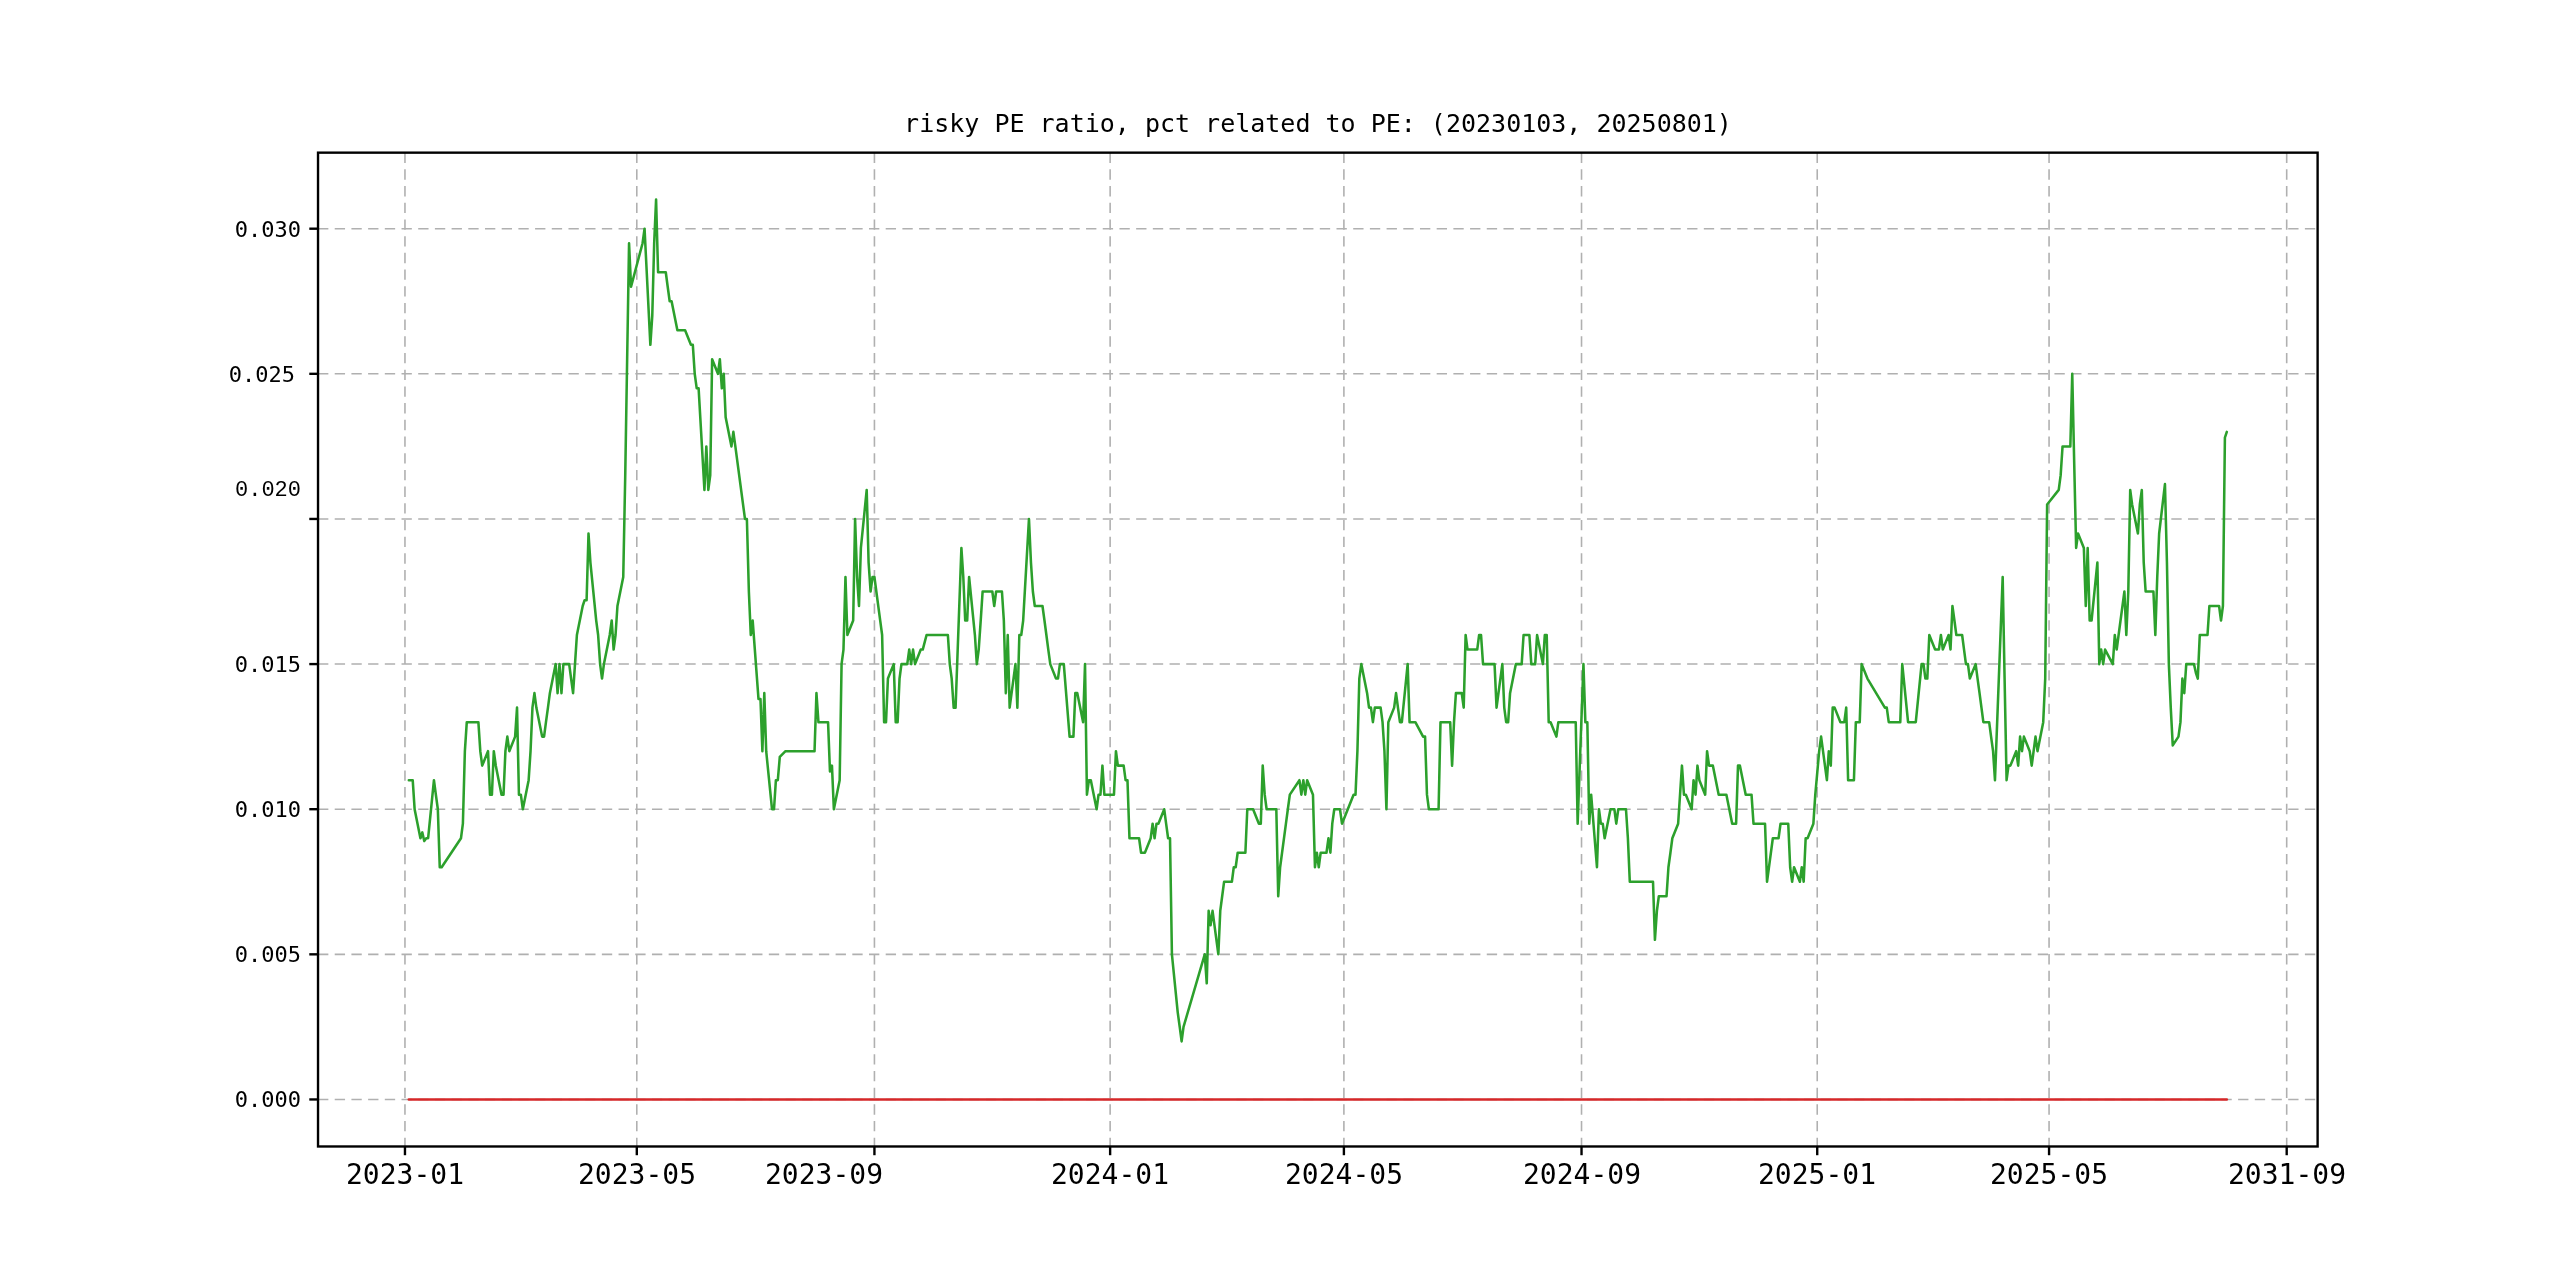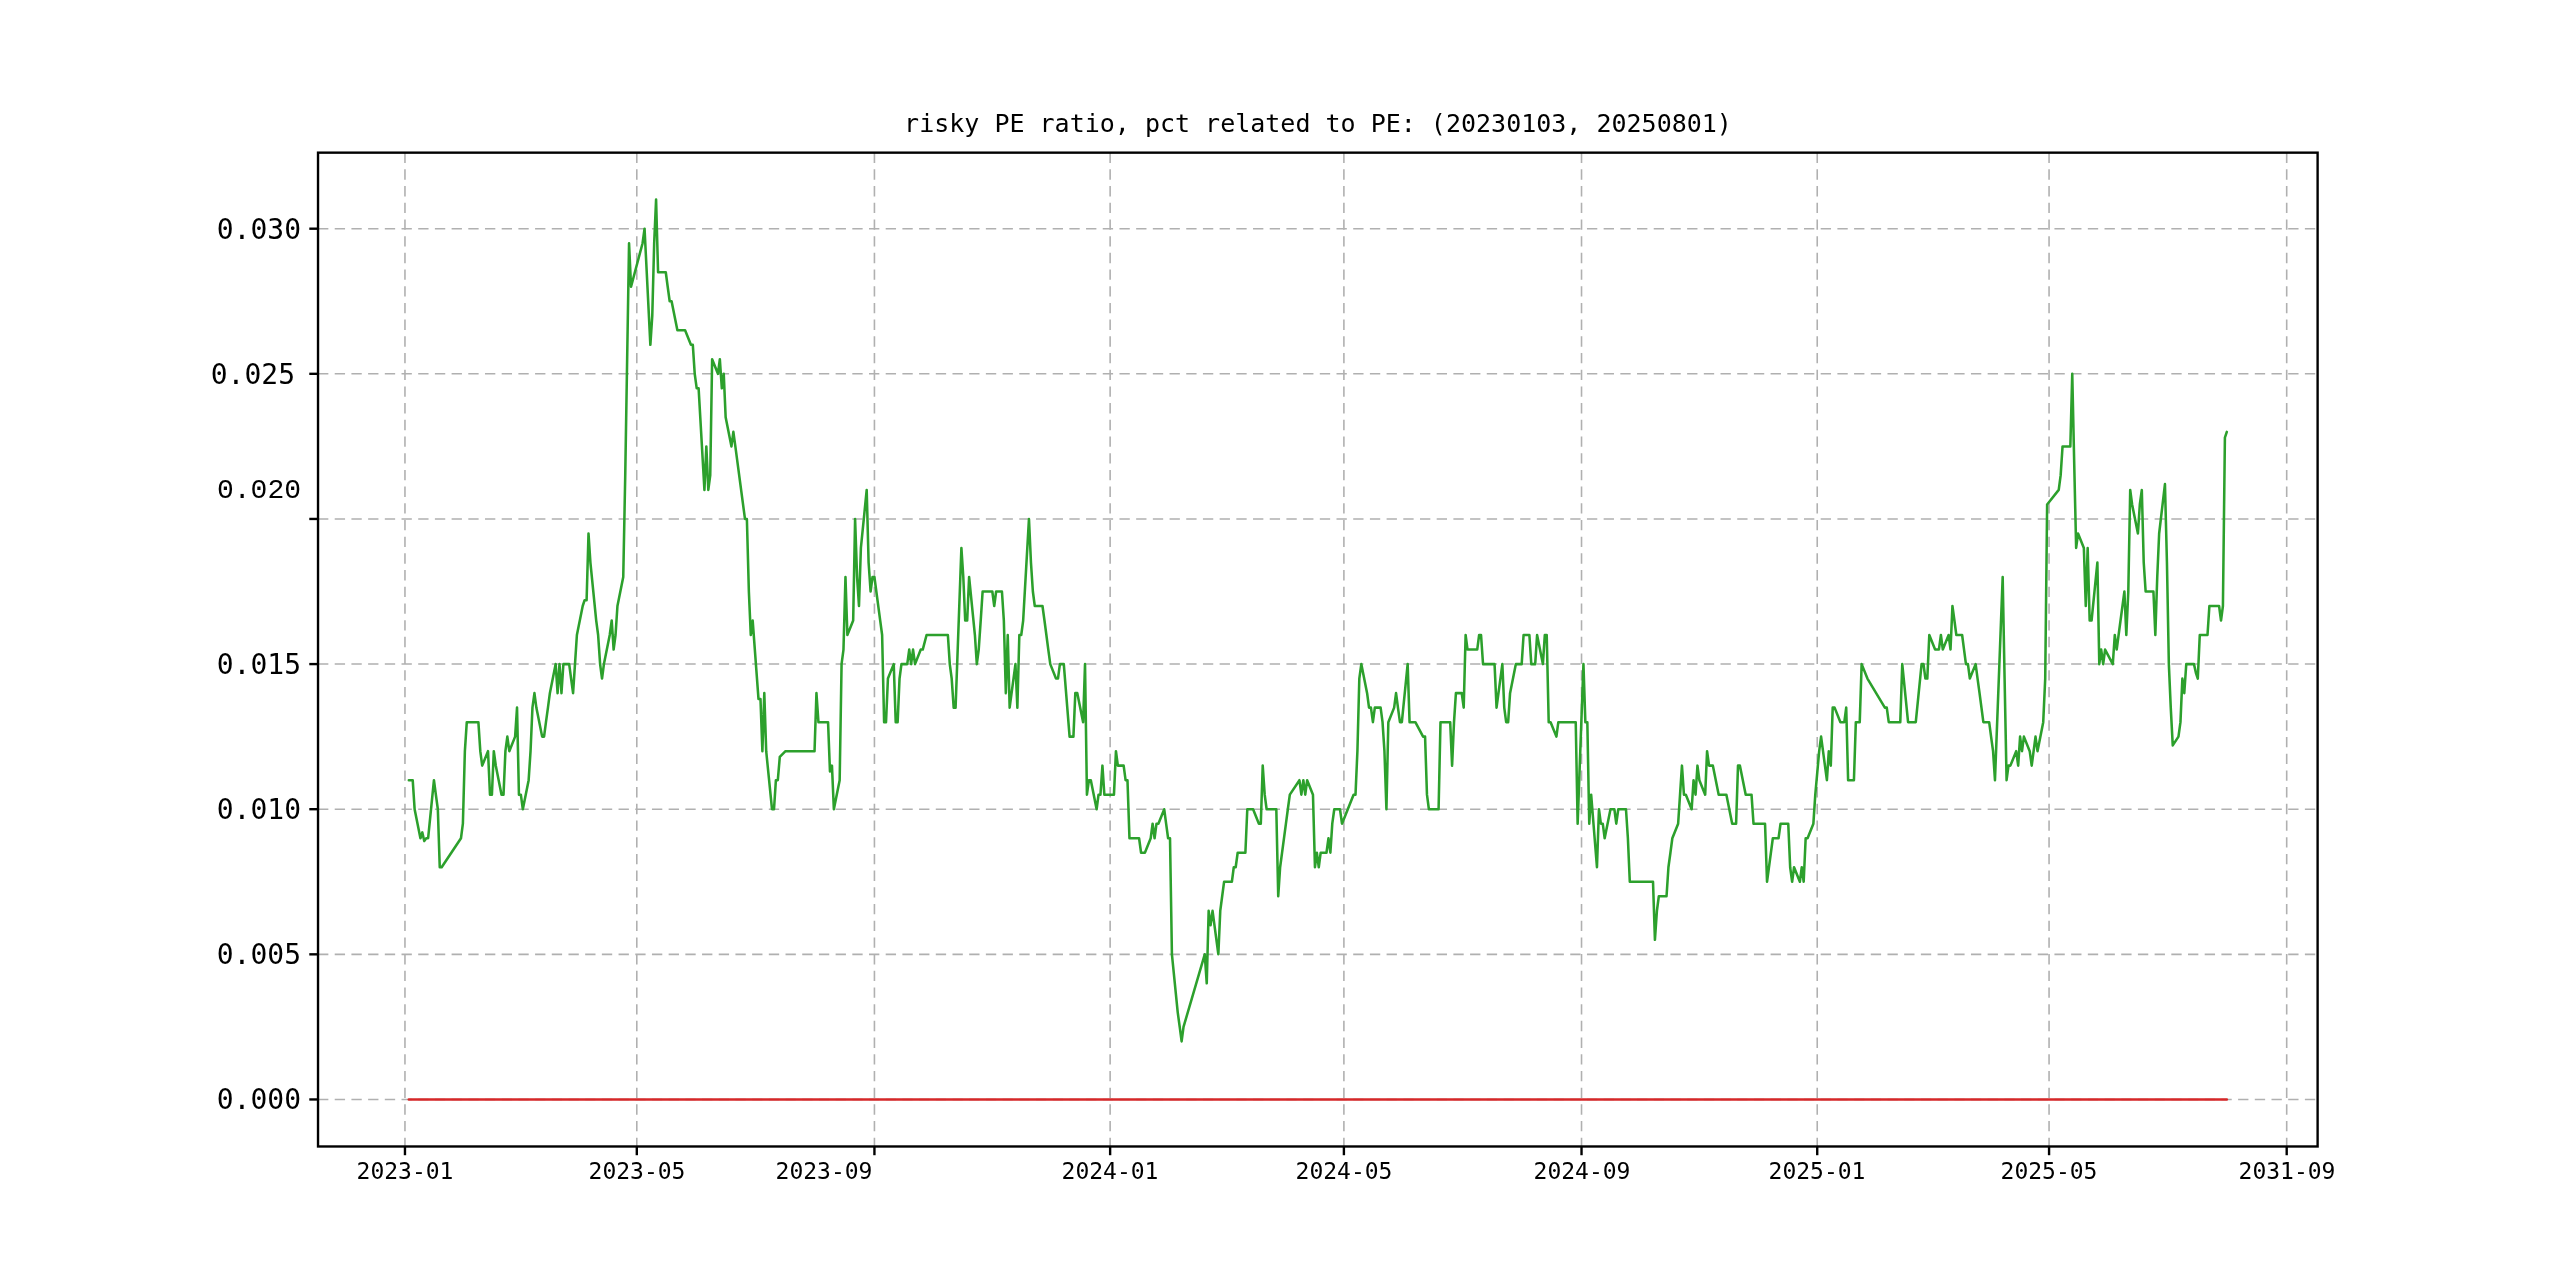--- a/index.html
+++ b/index.html
@@ -3,23 +3,23 @@
 <meta charset="utf-8">
 <style>
   html,body{margin:0;padding:0;background:#ffffff;}
   body{width:2576px;height:1288px;overflow:hidden;position:relative;
        font-family:"DejaVu Sans Mono","Liberation Mono",monospace;}
   .figure{position:absolute;left:0;top:0;width:2576px;height:1016px;background:#ffffff;}
   #plot-svg{position:absolute;left:0;top:0;}
   .chart-title{position:absolute;left:318px;top:105px;width:2000px;height:37px;
       text-align:center;font-size:25px;line-height:37px;color:#000;white-space:pre;}
   .x-tick-label{position:absolute;transform:translateX(-50%);top:1158px;
-      font-size:23px;color:#000;white-space:nowrap;}
+      font-size:28px;color:#000;white-space:nowrap;}
   .y-tick-label{position:absolute;transform:translateY(-50%);right:auto;
-      font-size:28px;color:#000;white-space:nowrap;text-align:right;width:87px;}
+      font-size:22px;color:#000;white-space:nowrap;text-align:right;width:87px;}
   .legend{position:absolute;left:337px;top:956px;width:425px;height:180px;
       background:rgba(255,255,255,0.8);border:1.6px solid #cccccc;border-radius:8px;
       box-sizing:border-box;padding:8px 0 8px 16px;display:flex;
       flex-direction:column;justify-content:space-around;}
   .legend-item{display:flex;align-items:center;height:40px;}
   .legend-swatch{display:inline-block;width:48px;height:3.2px;margin-right:20.7px;flex:0 0 48px;}
   .legend-label{font-size:23px;color:#000;white-space:pre;}
 </style>
 </head>
 <body>

